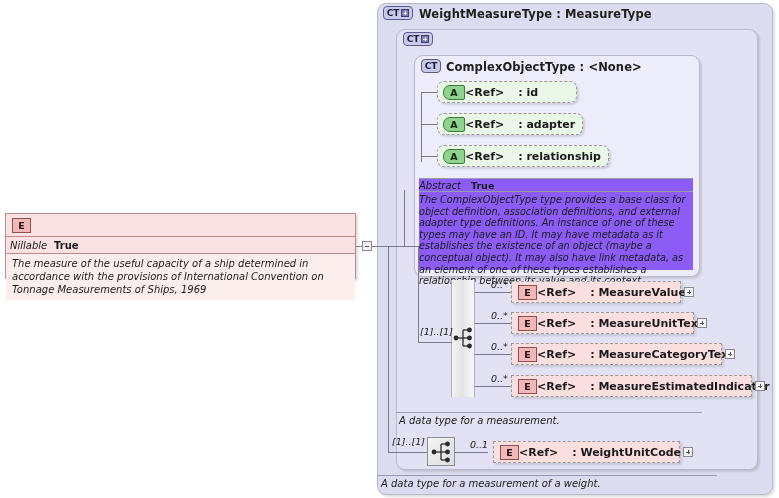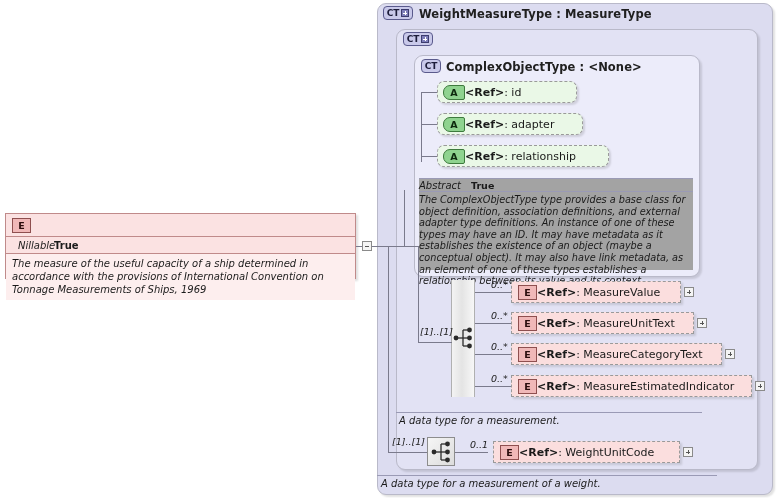--- a/index.html
+++ b/index.html
@@ -104,21 +104,21 @@
     display: flex;
     align-items: center;
     height: 17px;
     font-size: 10px;
     border-bottom: 1px solid #c08a8a;
     background: #fbe2e2;
   }
   .elem-prop .k {
     font-style: italic;
     color: #1a1a1a;
-    padding-left: 12px;
+    padding-left: 4px;
     width: 48px;
   }
   .elem-prop .v {
     font-weight: bold;
     color: #1a1a1a;
   }
   .elem-doc {
     font-size: 10px;
     font-style: italic;
     color: #1a1a1a;
@@ -153,23 +153,24 @@
   }
   .ref-label {
     font-size: 11px;
     font-weight: bold;
     color: #1a1a1a;
     white-space: nowrap;
     margin-left: 0;
   }
   .ref-name {
     font-size: 11px;
-    font-weight: normal;
-    color: #1a1a1a;
-    white-space: nowrap;
+    font-weight: bold;
+    color: #1a1a1a;
+    white-space: nowrap;
+    margin-left: 14px;
   }
 
   
   .eref-row {
     position: absolute;
     height: 22px;
     display: flex;
     align-items: center;
     background: #fbdede;
     border: 1px dashed #9a9a9a;
@@ -191,21 +192,21 @@
     position: absolute;
     background: #555;
   }
   .expand-box::before { left: 2px; right: 2px; top: 4px; height: 1px; }
   .expand-box::after  { top: 2px; bottom: 2px; left: 4px; width: 1px; }
   .expand-box.minus::after { display: none; }
 
   
   .absblock {
     position: absolute;
-    background: #a3a3a3;
+    background: #8b5cf6;
   }
   .abs-row {
     display: flex;
     align-items: center;
     height: 14px;
     font-size: 10px;
     border-top: 1px solid #9a9ab5;
     border-bottom: 1px solid #9a9ab5;
   }
   .abs-row .k { font-style: italic; color: #1a1a1a; width: 52px; }

